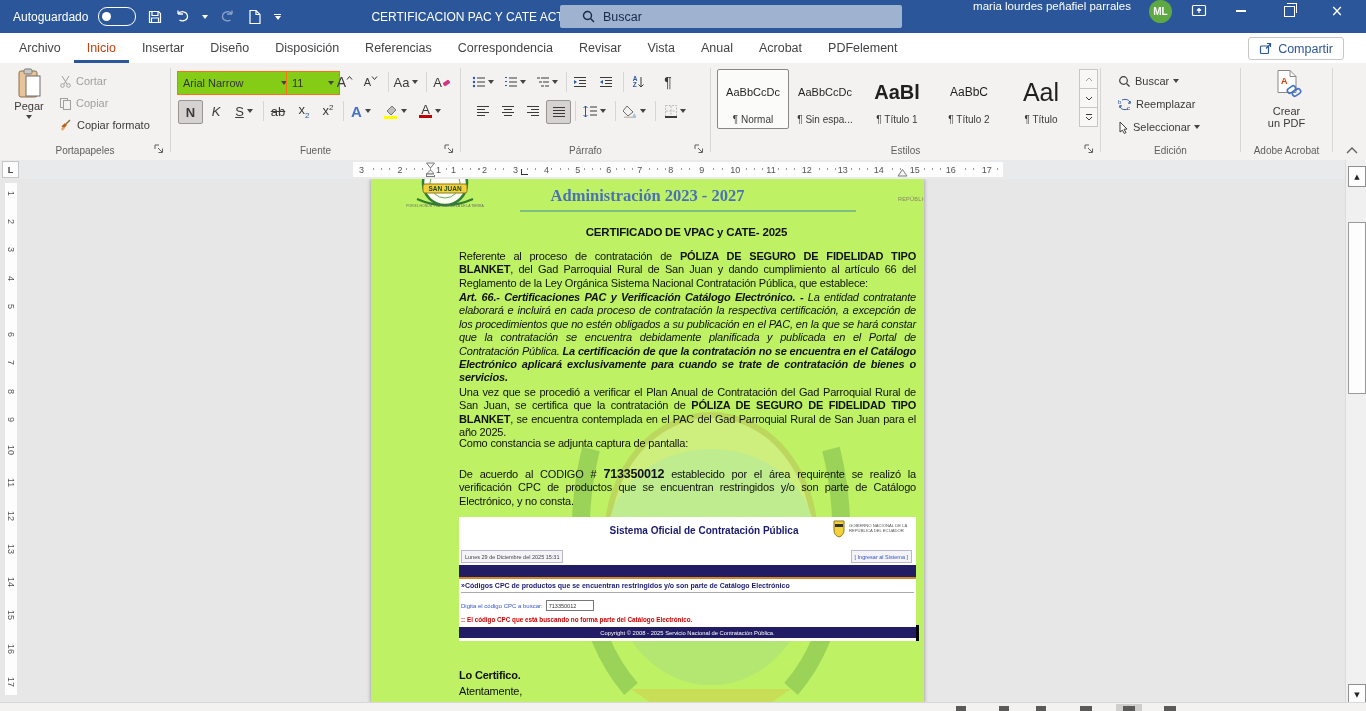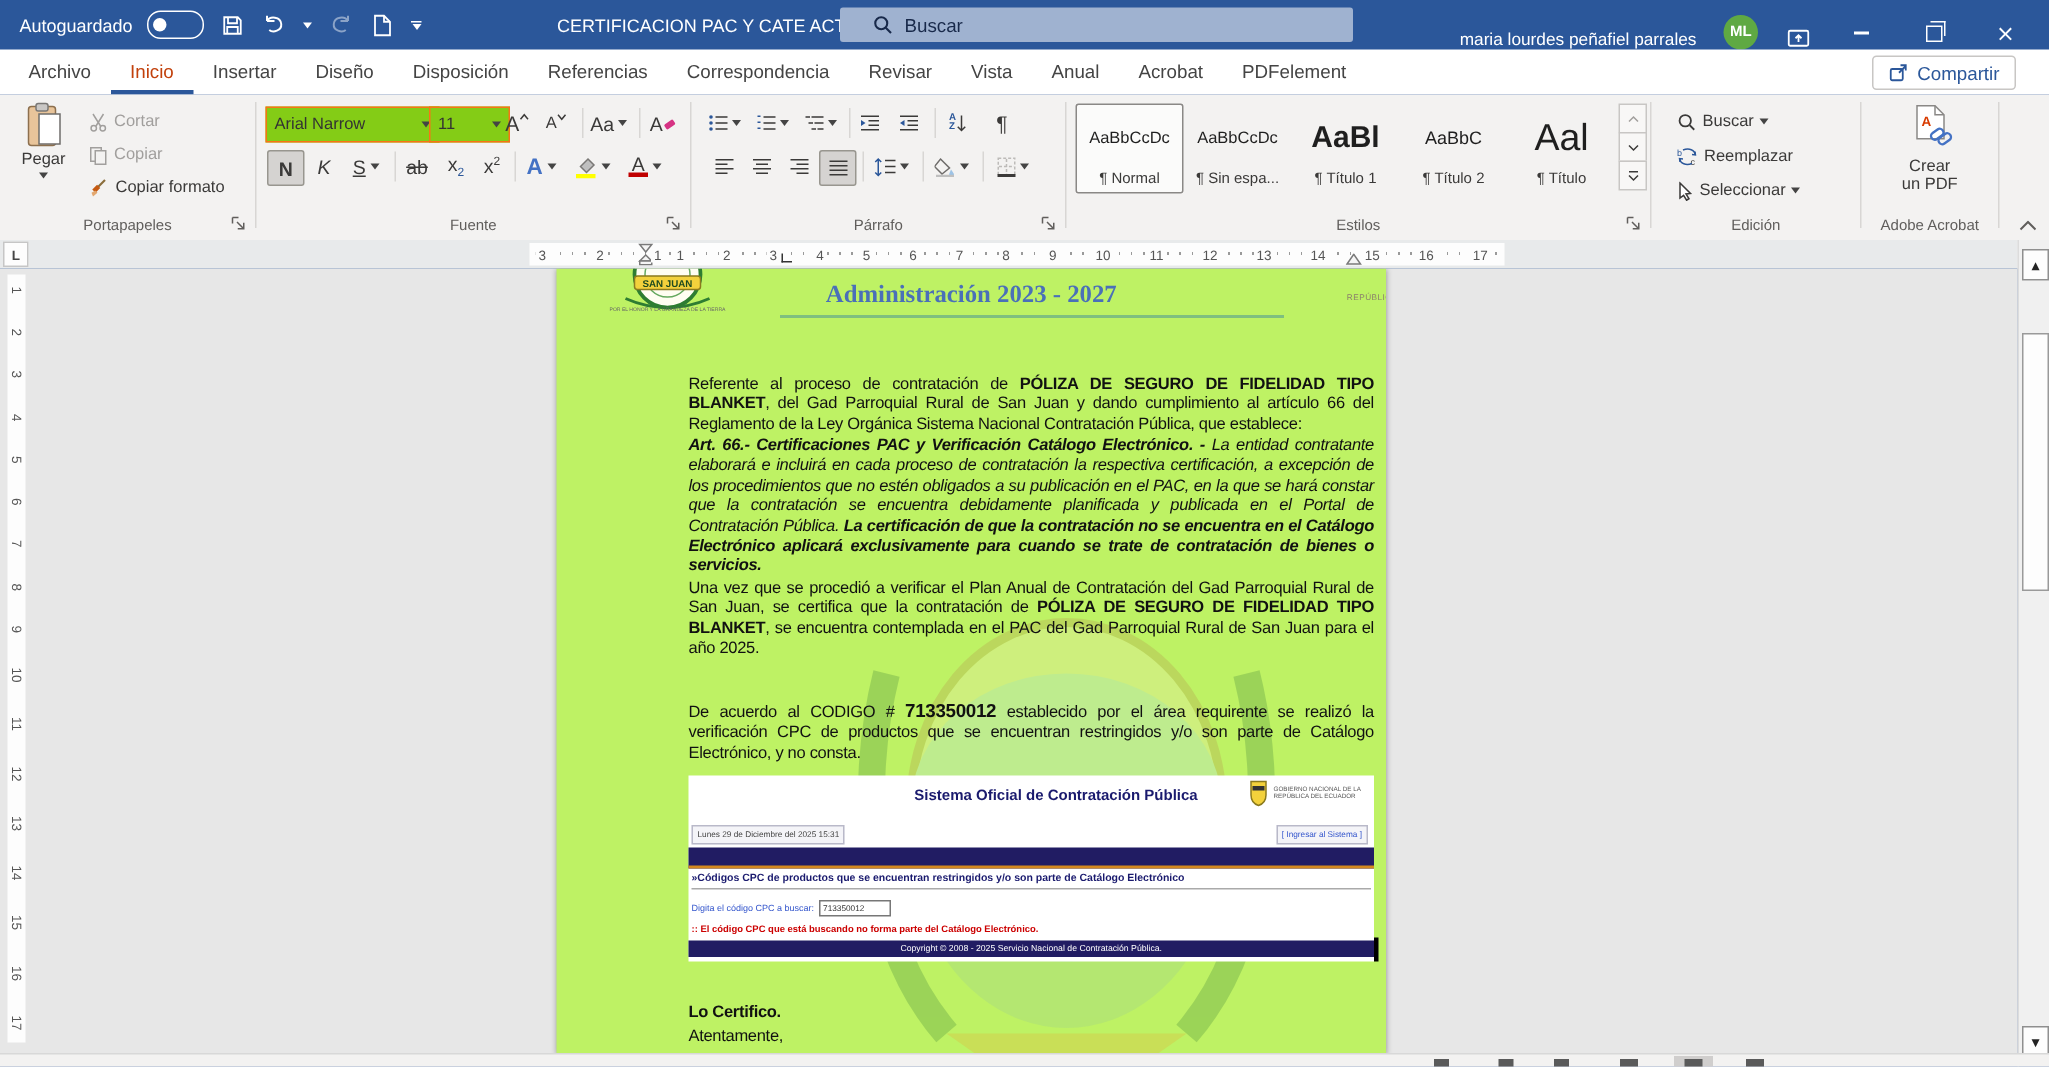--- a/index.html
+++ b/index.html
@@ -20,21 +20,21 @@
   #titlebar .tb-left{position:absolute;left:0;top:0;height:33px;display:flex;align-items:center;gap:10px;padding-left:13px}
   .tb-txt{font-size:12px;color:#fff;white-space:nowrap}
   .toggle{width:34px;height:15px;border:1.6px solid #fff;border-radius:9px;display:inline-flex;align-items:center;padding:1px}
   .toggle .knob{width:9px;height:9px;border-radius:50%;background:#fff;margin-left:2px}
   .tb-ico{width:18px;height:18px;display:flex;align-items:center;justify-content:center}
   .qa-caret{display:flex;flex-direction:column;align-items:center;gap:1px}
   .qa-caret .bar{width:7px;height:1px;background:#fff}
   #doc-title{margin-left:80px;display:flex;align-items:center;gap:8px}
   #searchbox{position:absolute;left:560px;top:5px;width:320px;height:23px;background:#9fb2d0;border-radius:2px;
              display:flex;align-items:center;gap:8px;padding-left:22px;color:#18294a;font-size:12.5px}
-  #titlebar .tb-right{position:absolute;right:0;top:0;height:33px;display:flex;align-items:flex-end;gap:18px;padding-right:14px}
+  #titlebar .tb-right{position:absolute;right:0;top:0;height:33px;display:flex;align-items:flex-start;gap:18px;padding-right:14px}
   .avatar{width:23px;height:23px;border-radius:50%;background:#5fa943;color:#fff;font-size:10px;
           display:flex;align-items:center;justify-content:center;font-weight:bold}
   .winbtn{width:30px;height:22px;display:flex;align-items:center;justify-content:center}
   .min-bar{width:10px;height:1.4px;background:#fff}
   .restore{width:9px;height:9px;border:1.2px solid #fff;position:relative;background:transparent}
   .restore:before{content:"";position:absolute;left:2px;top:-4px;width:9px;height:9px;border:1.2px solid #fff;border-left:none;border-bottom:none}
   .close-x{font-size:15px;color:#fff;font-family:"DejaVu Sans",sans-serif}
 
   
   #tabrow{position:absolute;left:0;top:33px;width:1366px;height:30px;background:#fff}
@@ -659,33 +659,35 @@
       <div class="hdr-blue" style="top:7px;font-size:16.5px">Administración 2023 - 2027</div>
       <div style="position:absolute;left:149px;top:31px;width:336px;height:2px;background:#7fbf7f"></div>
       <svg style="position:absolute;left:552px;top:-6px" width="26" height="22" viewBox="0 0 26 22">
         <path d="M8 2h10v8c0 4-2 7-5 8-3-1-5-4-5-8z" fill="#f3d13c" stroke="#9a8a30"></path>
         <path d="M9 5h8v4H9z" fill="#3f6fb5"></path>
           <path d="M9 9h8v3H9z" fill="#c53b2e"></path>
         <path d="M12 0l1.5 3L16 1z" fill="#5d4a1f"></path>
       </svg>
       <div style="position:absolute;left:508px;top:17px;width:116px;text-align:center;font-size:5.5px;color:#8a7f6a;letter-spacing:.3px">REPÚBLICA DEL ECUADOR</div>
 
+      <div class="doc" style="left:0;top:47px;width:631px;text-align:center;font-weight:bold;font-size:11.5px">CERTIFICADO DE VPAC y CATE- 2025</div>
 
       <div class="doc just" style="top:71px">
         <span>Referente al proceso de contratación de </span><b>PÓLIZA DE SEGURO DE FIDELIDAD TIPO BLANKET</b><span>, del Gad Parroquial Rural de San Juan y dando cumplimiento al artículo 66 del Reglamento de la Ley Orgánica Sistema Nacional Contratación Pública, que establece:</span>
       </div>
 
       <div class="doc just" style="top:112px;font-style:italic">
         <b>Art. 66.- Certificaciones PAC y Verificación Catálogo Electrónico. - </b><span>La entidad contratante elaborará e incluirá en cada proceso de contratación la respectiva certificación, a excepción de los procedimientos que no estén obligados a su publicación en el PAC, en la que se hará constar que la contratación se encuentra debidamente planificada y publicada en el Portal de Contratación Pública. </span><b>La certificación de que la contratación no se encuentra en el Catálogo Electrónico aplicará exclusivamente para cuando se trate de contratación de bienes o servicios.</b>
       </div>
 
       <div class="doc just" style="top:207px">
         <span>Una vez que se procedió a verificar el Plan Anual de Contratación del Gad Parroquial Rural de San Juan, se certifica que la contratación de </span><b>PÓLIZA DE SEGURO DE FIDELIDAD TIPO BLANKET</b><span>, se encuentra contemplada en el PAC del Gad Parroquial Rural de San Juan para el año 2025.</span>
       </div>
 
+      <div class="doc just" style="top:258px">Como constancia se adjunta captura de pantalla:</div>
 
       <div class="doc just" style="top:289px">
         <span>De acuerdo al CODIGO # </span><b style="font-size:12.5px">713350012</b><span> establecido por el área requirente se realizó la verificación CPC de productos que se encuentran restringidos y/o son parte de Catálogo Electrónico, y no consta.</span>
       </div>
 
       <div id="shot">
         <div style="position:absolute;left:58px;top:6px;font-size:13.5px;font-weight:bold;letter-spacing:.5px">
           <span></span><span></span><span></span><span></span><span></span><span></span>
         </div>
         <div style="position:absolute;left:125px;top:8px;width:240px;text-align:center;font-size:10px;font-weight:bold;color:#1a1a6e">Sistema Oficial de Contratación Pública</div>

